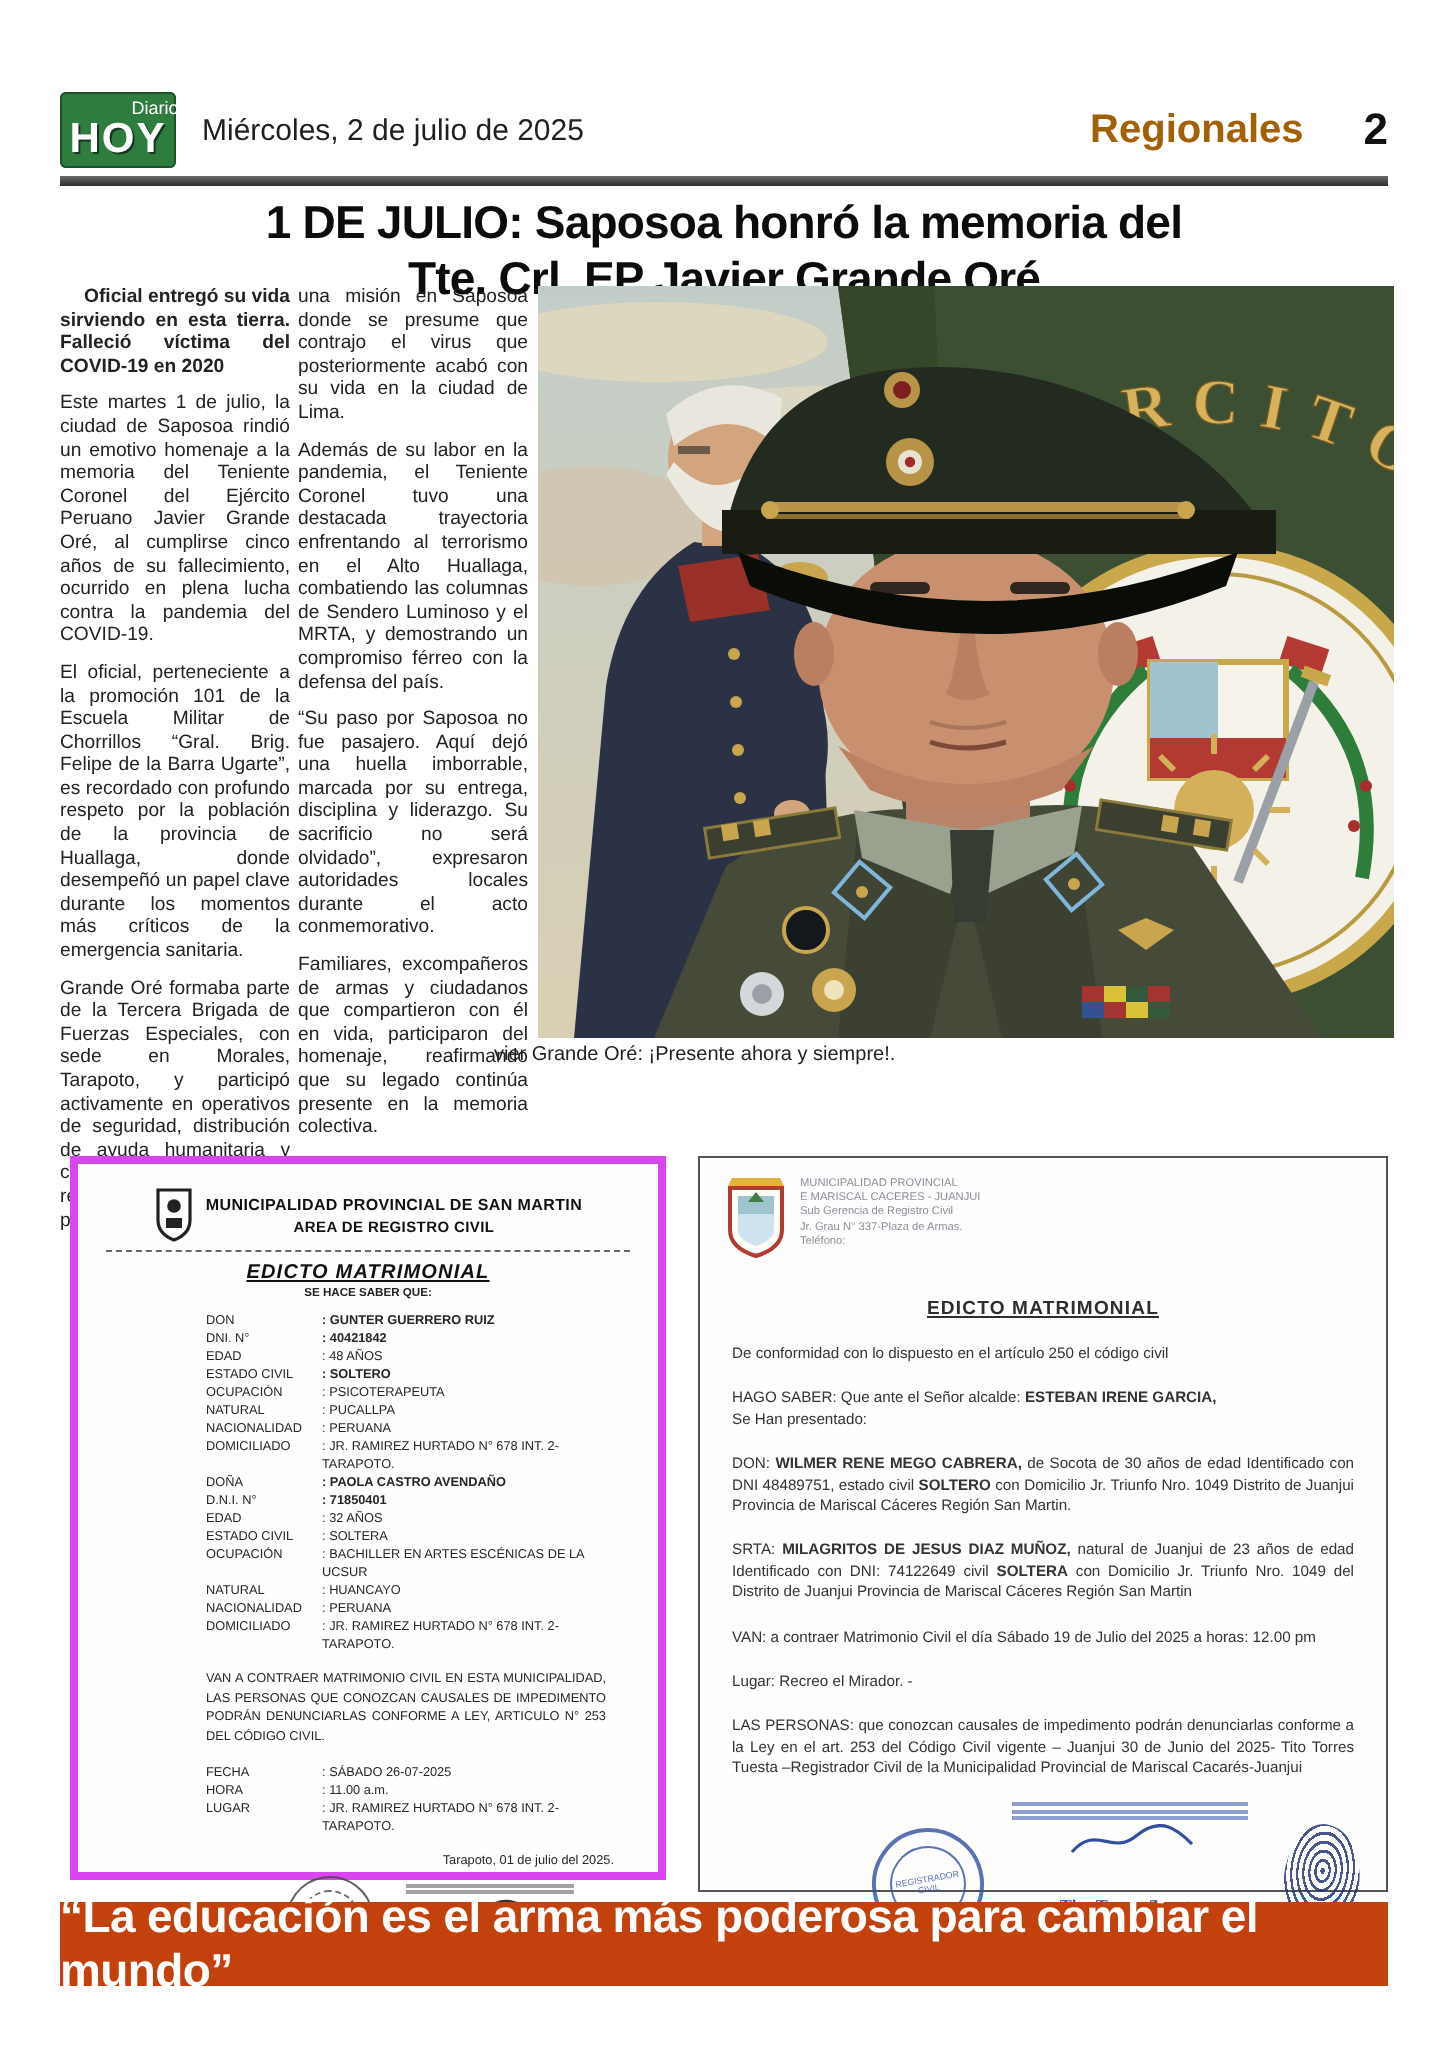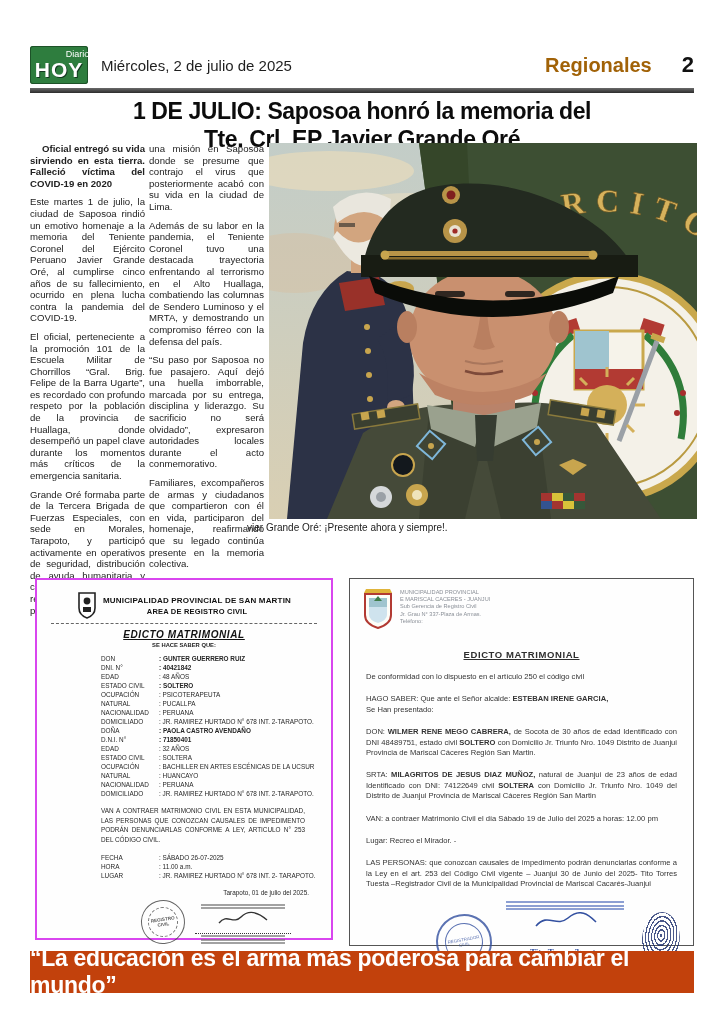--- a/index.html
+++ b/index.html
@@ -36,21 +36,21 @@
 
   
   .photo-wrap { position:absolute; left:269px; top:143px; width:428px; height:376px; }
   .photo-caption { position:absolute; left:247px; top:522px; width:450px;
     font-size:10px; color:#222; }
   .editorial-note { position:absolute; left:247px; top:542px; width:450px;
     font-size:10.3px; line-height:13px; color:#222; }
 
   
   .doc { position:absolute; background:#fefefe; }
-  .doc-1 { left:35px; top:578px; width:298px; height:362px; border:2px solid #d946ef; }
+  .doc-1 { left:35px; top:578px; width:298px; height:362px; border:4px solid #d946ef; }
   .doc-2 { left:349px; top:578px; width:345px; height:368px; border:1.5px solid #555; }
 
   
   .d1-header { display:flex; justify-content:center; align-items:center; gap:6px; margin-top:12px; }
   .d1-org { font-size:8px; font-weight:700; letter-spacing:.2px; color:#111; text-align:center; line-height:11px; }
   .d1-dept { font-size:7.5px; font-weight:700; }
   .d1-dots { border-top:1px dashed #666; margin:4px 14px 0 14px; }
   .d1-title { text-align:center; margin-top:5px; font-size:10px; font-weight:700; font-style:italic;
     text-decoration:underline; letter-spacing:.6px; color:#111; }
   .d1-sub { text-align:center; margin-top:2px; font-size:5.8px; font-weight:700; color:#222; }

